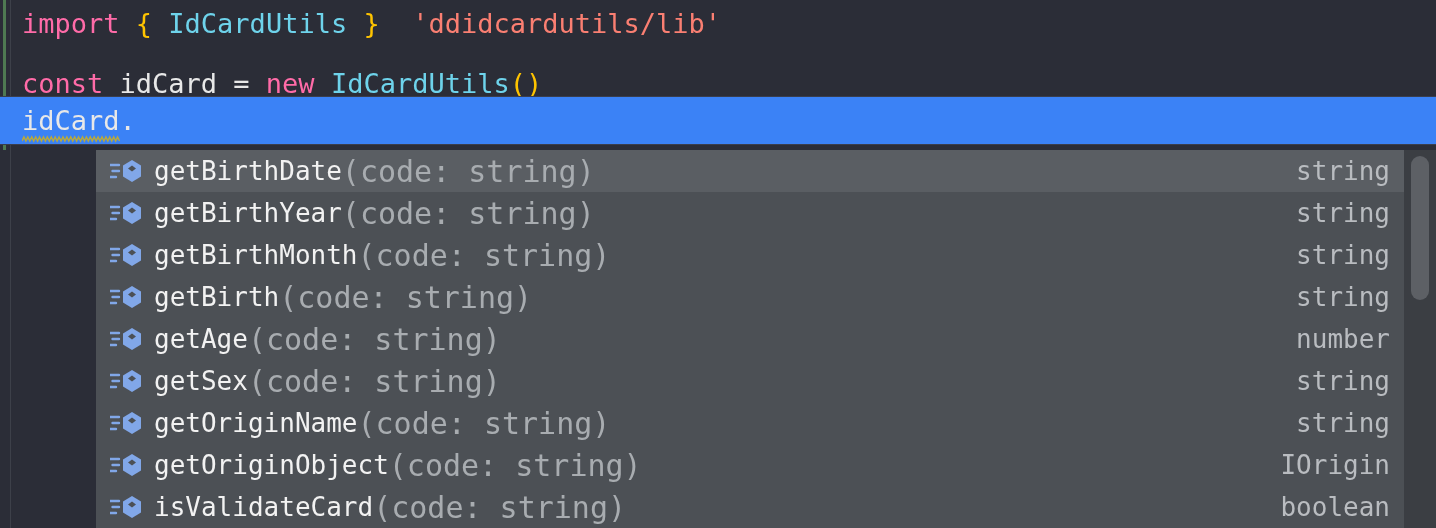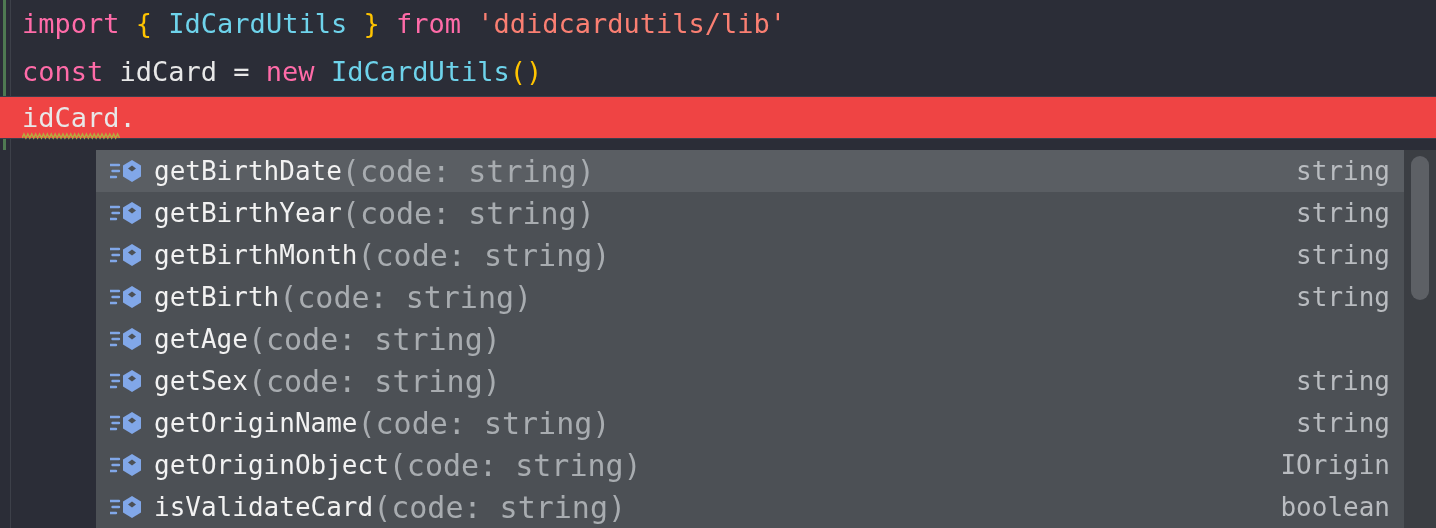--- a/index.html
+++ b/index.html
@@ -25,24 +25,24 @@
   }
   .code-line {
     position:absolute; left:0; width:1436px; height:48px;
     display:flex; align-items:center;
     padding-left:22px;
     font-size:27px; line-height:48px;
     letter-spacing:0px;
     white-space:pre;
   }
   #line1 { top:0px;align-items:center; }
-  #line2 { top:48px; }
+  #line2 { top:60px; }
   #line3 {
-    top:96px; height:43px;
-    background:#ef4444;
+    top:96px; height:49px;
+    background:#3b82f6;
     border-top:1px solid #3a3e4d;
     border-bottom:1px solid #3a3e4d;
   }
   .tok-kw   { color:#ff6ba8; }
   .tok-br   { color:#ffc400; }
   .tok-cls  { color:#6ed3eb; }
   .tok-str  { color:#fa7f72; }
   .tok-pl   { color:#e8e8e8; }
 
   .squiggle-wrap { position:relative; display:inline-block; }
@@ -104,21 +104,21 @@
   }
 </style>
 </head>
 <body>
 
 <div id="editor">
 
   <div class="vcs-strip"></div>
   <div class="gutter-line"></div>
 
-  <div class="code-line" id="line1"><span class="tok-kw">import</span><span class="tok-pl"> </span><span class="tok-br">{</span><span class="tok-pl"> </span><span class="tok-cls">IdCardUtils</span><span class="tok-pl"> </span><span class="tok-br">}</span><span class="tok-pl"> </span><span class="tok-kw">from</span><span class="tok-pl"> </span><span class="tok-str">'ddidcardutils/lib'</span></div>
+  <div class="code-line" id="line1"><span class="tok-kw">import</span><span class="tok-pl"> </span><span class="tok-br">{</span><span class="tok-pl"> </span><span class="tok-cls">IdCardUtils</span><span class="tok-pl"> </span><span class="tok-br">}</span><span class="tok-pl"> </span><span class="tok-pl"> </span><span class="tok-str">'ddidcardutils/lib'</span></div>
   <div class="code-line" id="line2"><span class="tok-kw">const</span><span class="tok-pl"> idCard = </span><span class="tok-kw">new</span><span class="tok-pl"> </span><span class="tok-cls">IdCardUtils</span><span class="tok-br">()</span></div>
   <div class="code-line" id="line3"><span class="squiggle-wrap"><span class="tok-pl">idCard</span><svg class="sq-svg" preserveAspectRatio="none" viewBox="0 0 100 8">
           <path d="M0 6 L2 2 L4 6 L6 2 L8 6 L10 2 L12 6 L14 2 L16 6 L18 2 L20 6 L22 2 L24 6 L26 2 L28 6 L30 2 L32 6 L34 2 L36 6 L38 2 L40 6 L42 2 L44 6 L46 2 L48 6 L50 2 L52 6 L54 2 L56 6 L58 2 L60 6 L62 2 L64 6 L66 2 L68 6 L70 2 L72 6 L74 2 L76 6 L78 2 L80 6 L82 2 L84 6 L86 2 L88 6 L90 2 L92 6 L94 2 L96 6 L98 2 L100 6 " fill="none" stroke="#b8a93f" stroke-width="1.6"></path>
         </svg></span><span class="tok-pl">.</span></div>
 
 </div>
 
 <div id="popup">
   <div id="rows">
       <div class="row selected">
@@ -177,20 +177,21 @@
         <span class="icon"><svg viewBox="0 0 38 26" width="38" height="26">
             <line x1="0" y1="7" x2="9" y2="7" stroke="#81a7e8" stroke-width="2.4" stroke-linecap="round"></line>
             <line x1="2.5" y1="13" x2="9" y2="13" stroke="#81a7e8" stroke-width="2.4" stroke-linecap="round"></line>
             <line x1="0" y1="19" x2="6" y2="19" stroke="#81a7e8" stroke-width="2.4" stroke-linecap="round"></line>
             <polygon points="22,2 31,7.5 31,18.5 22,24 13,18.5 13,7.5" fill="#81a7e8"></polygon>
             <polygon points="22,7.5 26,10.5 22,13.5 18,10.5" fill="#4c5055"></polygon>
           </svg></span>
         <span class="label">getAge</span>
         <span class="params">(code: string)</span>
         <span class="spacer"></span>
+        <span class="rettype">number</span>
       </div>
       <div class="row">
         <span class="icon"><svg viewBox="0 0 38 26" width="38" height="26">
             <line x1="0" y1="7" x2="9" y2="7" stroke="#81a7e8" stroke-width="2.4" stroke-linecap="round"></line>
             <line x1="2.5" y1="13" x2="9" y2="13" stroke="#81a7e8" stroke-width="2.4" stroke-linecap="round"></line>
             <line x1="0" y1="19" x2="6" y2="19" stroke="#81a7e8" stroke-width="2.4" stroke-linecap="round"></line>
             <polygon points="22,2 31,7.5 31,18.5 22,24 13,18.5 13,7.5" fill="#81a7e8"></polygon>
             <polygon points="22,7.5 26,10.5 22,13.5 18,10.5" fill="#4c5055"></polygon>
           </svg></span>
         <span class="label">getSex</span>

